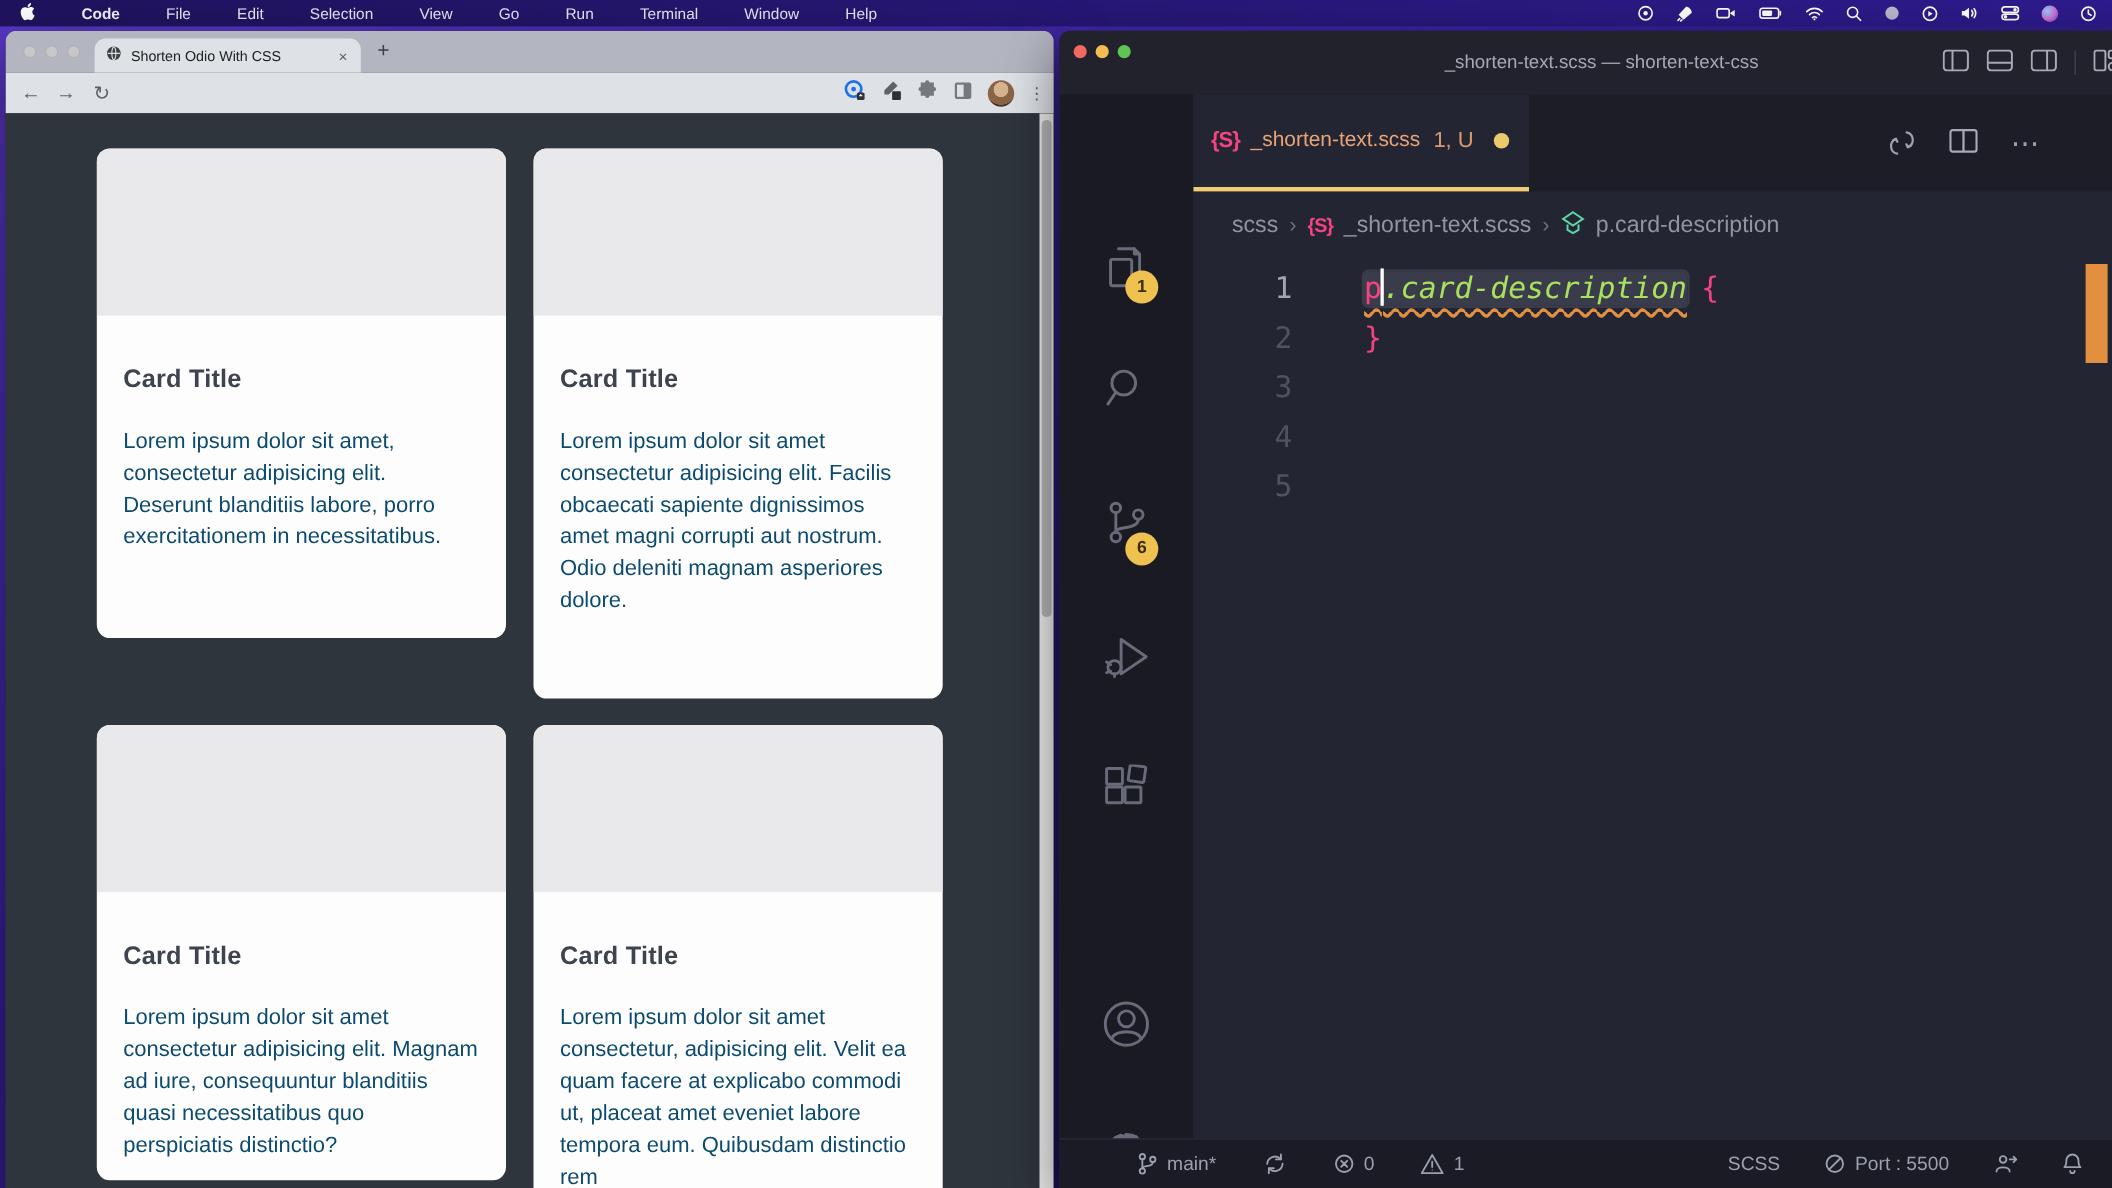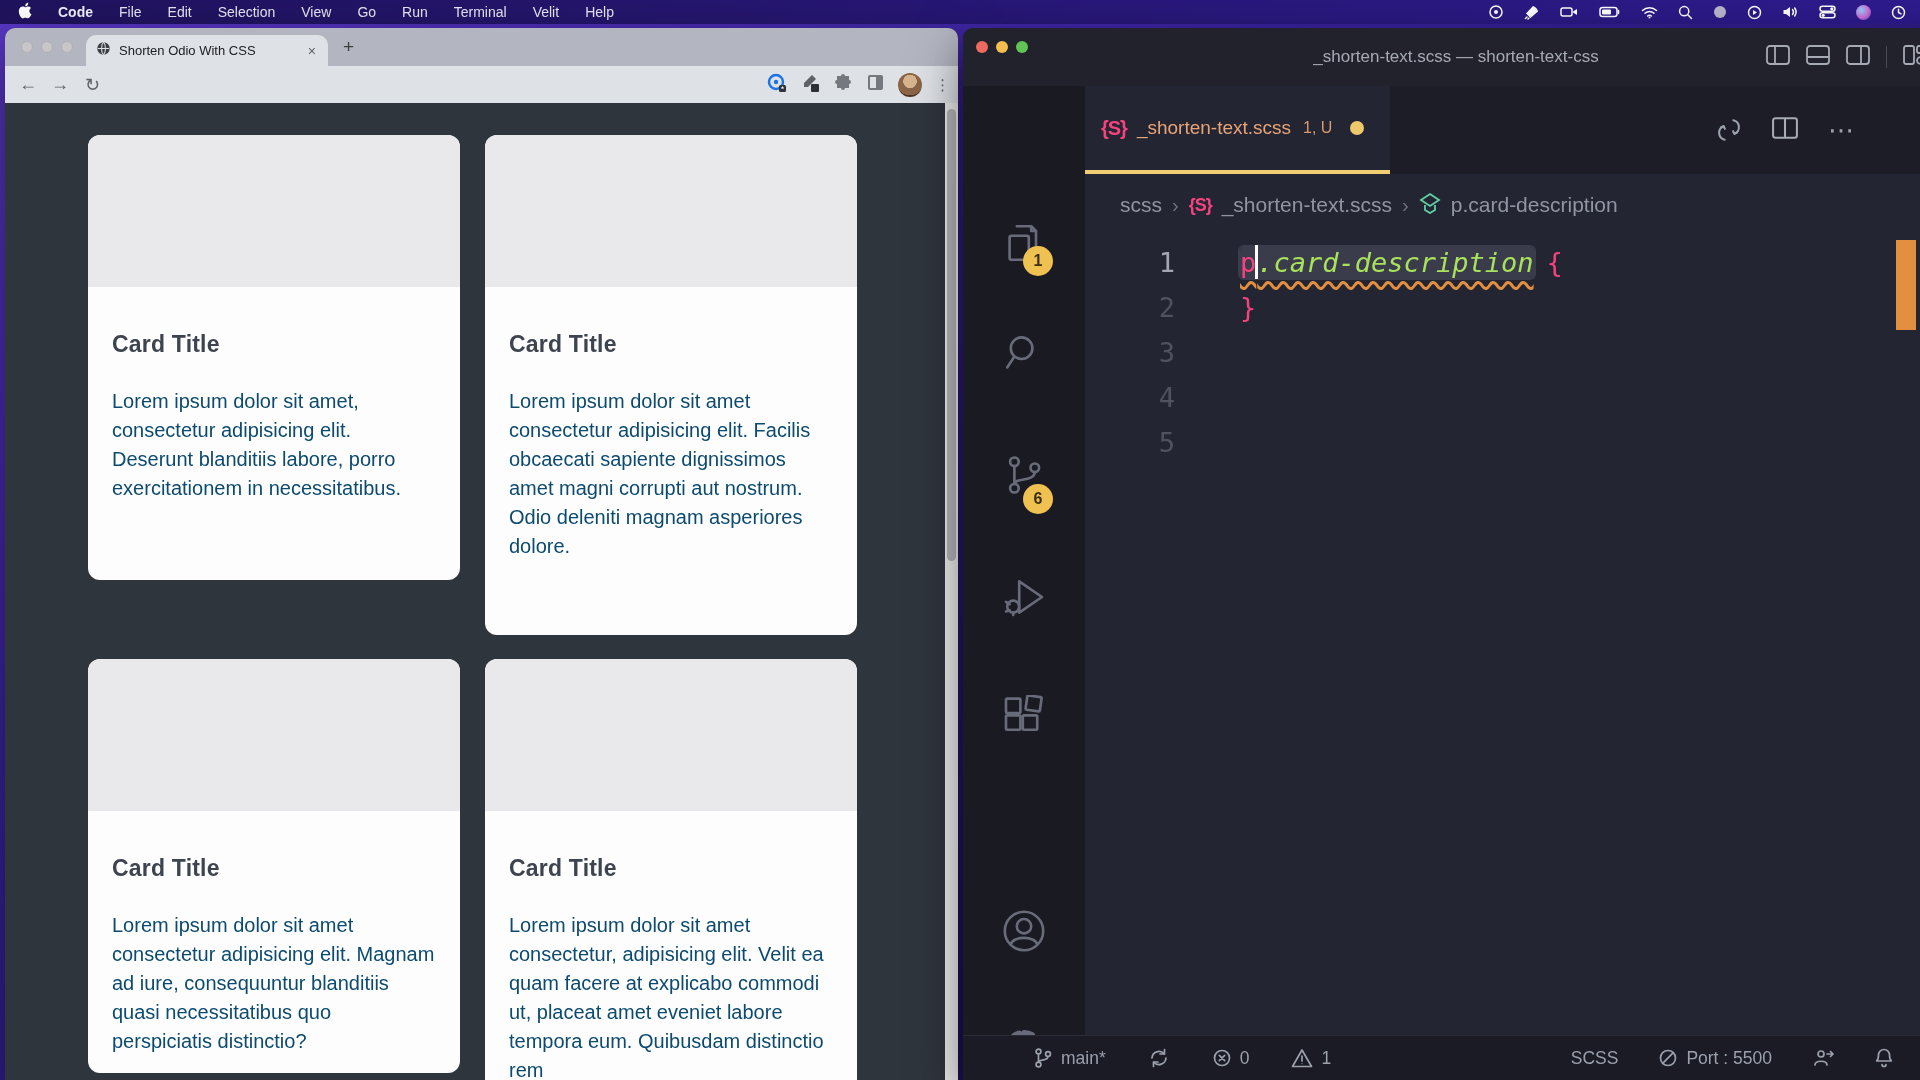--- a/index.html
+++ b/index.html
@@ -4,21 +4,21 @@
 <style>
   * { margin:0; padding:0; box-sizing:border-box; }
   html,body { width:1920px; height:1080px; overflow:hidden; font-family:"Liberation Sans", sans-serif; }
   .desktop { position:relative; width:1920px; height:1080px;
     background: linear-gradient(150deg,#5a38c9 0%,#3a22a0 35%,#241468 75%,#1a0e55 100%); }
 
   
   .menubar { position:absolute; left:0; top:0; width:1920px; height:24px;
     background:linear-gradient(90deg,#20135e,#2e1b8e); display:flex; align-items:center;
     color:#f5f3ff; font-size:14px; }
-  .mb-left { display:flex; align-items:center; gap:26px; padding-left:18px; }
+  .mb-left { display:flex; align-items:center; gap:42px; padding-left:18px; }
   .mb-app { font-weight:bold; }
   .mb-item { opacity:.95; }
   .mb-right { margin-left:auto; display:flex; align-items:center; gap:20px; padding-right:14px; }
   .mb-right svg { display:block; }
 
   
   .window { position:absolute; border-radius:10px 10px 0 0; overflow:hidden;
     box-shadow:0 18px 50px rgba(0,0,0,.55); }
   .browser { left:5px; top:28px; width:953px; height:1052px; background:#2e353d; }
   .vscode  { left:963px; top:28px; width:986px; height:1052px; background:#242533; }
@@ -71,21 +71,21 @@
   .act-ic { position:absolute; left:37px; width:48px; height:48px; }
   .badge { position:absolute; width:30px; height:30px; border-radius:50%; background:#efc151;
     color:#3a2f10; font-size:16px; font-weight:bold; display:flex; align-items:center; justify-content:center; }
 
   .v-main { position:relative; width:835px; background:#242533; }
   .v-tabbar { position:relative; height:88px; background:#1d1d27; }
   .v-tab { position:absolute; left:0; top:0; width:305px; height:88px; background:#242533;
     border-bottom:4px solid #f0cd72; display:flex; align-items:center; padding:0 16px; gap:10px; }
   .scss-ic { color:#f5437f; font-weight:bold; font-size:20px; letter-spacing:-1px; }
   .v-tab-name { color:#e8a476; font-size:19px; }
-  .v-tab-deco { color:#d89a6e; font-size:16px; margin-left:2px; }
+  .v-tab-deco { color:#d89a6e; font-size:20px; margin-left:2px; }
   .mod-dot { width:14px; height:14px; border-radius:50%; background:#ecc96a; margin-left:8px; }
   .v-tab-actions { position:absolute; right:66px; top:0; height:88px; display:flex; align-items:center; gap:30px; color:#9aa0ac; }
   .more-h { font-size:26px; color:#9aa0ac; }
 
   .v-breadcrumb { position:relative; height:62px; display:flex; align-items:center; gap:10px;
     padding-left:35px; font-size:21px; color:#9095a2; white-space:nowrap; overflow:hidden; }
   .bc-chev { color:#6f7380; font-size:20px; }
   .bc-scss { font-size:18px; }
 
   .v-editor { position:relative; height:799px; font-family:"DejaVu Sans Mono", monospace; font-size:27px; }
@@ -127,21 +127,21 @@
           </svg>
       </span>
       <span class="mb-app">Code</span>
       <span class="mb-item">File</span>
       <span class="mb-item">Edit</span>
       <span class="mb-item">Selection</span>
       <span class="mb-item">View</span>
       <span class="mb-item">Go</span>
       <span class="mb-item">Run</span>
       <span class="mb-item">Terminal</span>
-      <span class="mb-item">Velit</span>
+      <span class="mb-item">Window</span>
       <span class="mb-item">Help</span>
     </div>
     <div class="mb-right">
       <span>
           <svg class="wht" width="16" height="16" viewBox="0 0 16 16">
             <circle cx="8" cy="8" r="6"></circle>
             <circle cx="8" cy="8" r="2" fill="#fff" stroke="none"></circle>
           </svg>
         </span>
       <span>

